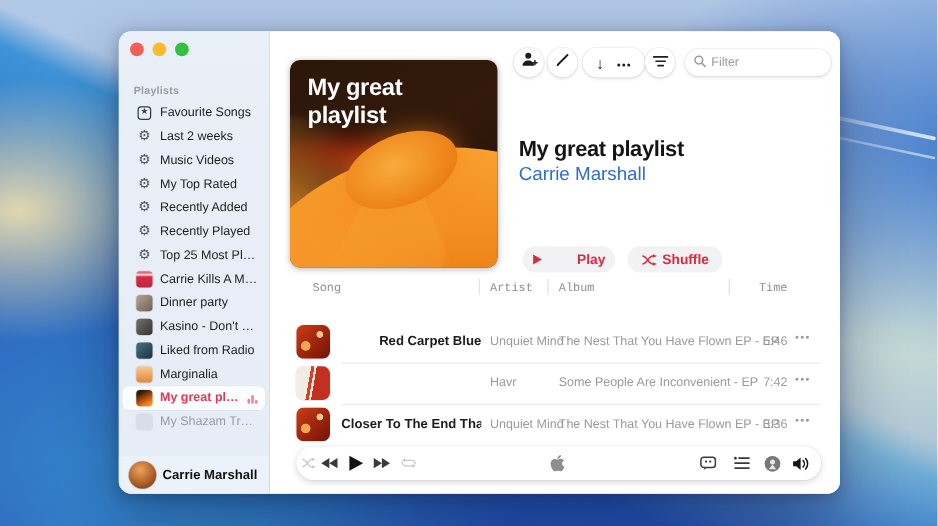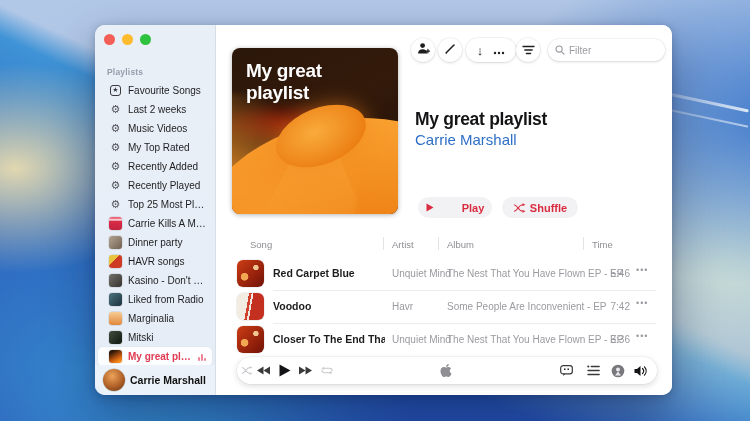--- a/index.html
+++ b/index.html
@@ -117,38 +117,38 @@
     color:#141416; letter-spacing:-0.3px; }
   .hero-artist { position:absolute; left:199px; top:106px; font-size:15px; color:#2e6fc7; }
   .pill-btn { position:absolute; top:172px; height:21px; background:#f2f2f4; border-radius:11px;
     display:flex; align-items:center; justify-content:center; gap:4px;
     font-size:11px; font-weight:700; color:#d92b3f; cursor:default; }
   .pill-btn svg { display:block; }
   .btn-play { left:202px; width:74px;gap:28px; }
   .btn-shuffle { left:286px; width:76px; }
 
   
-  .thead { position:absolute; left:0; top:214px; width:440px; height:14px; }
+  .thead { position:absolute; left:0; top:200px; width:440px; height:14px;font-family:Liberation Mono, monospace; }
   .th { position:absolute; font-size:9.5px; color:#8e8e93; }
   .th-song{left:34px;} .th-artist{left:176px;} .th-album{left:231px;}
-  .th-time{left:376px; width:38px; }
+  .th-time{left:376px; width:38px; text-align:right;}
   .col-div { position:absolute; top:-2px; width:1px; height:13px; background:#e3e3e6; }
   .cd1{left:167px;} .cd2{left:222px;} .cd3{left:367px;}
   .trow { position:absolute; left:0; width:440px; height:33px; }
   .trow + .trow-sep { position:absolute; left:57px; width:383px; height:1px; background:#ececef; }
   .rthumb { position:absolute; left:21px; top:3px; width:27px; height:27px; border-radius:6px;
     box-shadow:0 0 0 0.5px rgba(0,0,0,0.12); }
   .rt-nest { background:
       radial-gradient(circle at 28% 62%, rgba(250,180,90,0.9) 0 14%, rgba(0,0,0,0) 16%),
       radial-gradient(circle at 70% 28%, rgba(255,225,170,0.85) 0 9%, rgba(0,0,0,0) 11%),
       linear-gradient(135deg,#cc3d14,#92200b 65%,#701307); }
   .rt-voodoo { background:
       linear-gradient(100deg,#f3ece3 0 38%, #d0402c 38% 46%, #efe7de 46% 52%, #c3301f 52%); }
   .td-song { position:absolute; left:57px; top:10px; font-size:10.5px; font-weight:700;
-    color:#1d1d1f; width:112px; white-space:nowrap; overflow:hidden; }
+    color:#1d1d1f; width:112px; white-space:nowrap; overflow:hidden;text-align:right; }
   .td-artist { position:absolute; left:176px; top:11px; font-size:10px; color:#9a9aa0; }
   .td-album { position:absolute; left:231px; top:11px; font-size:10px; color:#9a9aa0;
     width:136px; white-space:nowrap; }
   .td-time { position:absolute; left:376px; top:11px; width:38px; text-align:right;
     font-size:10px; color:#9a9aa0; }
   .td-more { position:absolute; left:420px; top:8px; font-size:9px; letter-spacing:1px;
     color:#9a9aa0; }
 
   
   .player { position:absolute; left:21px; top:332px; width:420px; height:27px; background:#fff;
@@ -214,47 +214,35 @@
           <span class="lbl">Carrie Kills A Man</span>
         </div>
         <div class="s-item">
           <span class="ic">
               <span class="thumb t-dinner"></span>
             </span>
           <span class="lbl">Dinner party</span>
         </div>
         <div class="s-item">
           <span class="ic">
-              <span class="thumb t-havr"></span>
-            </span>
-          <span class="lbl">HAVR songs</span>
-        </div>
-        <div class="s-item">
-          <span class="ic">
               <span class="thumb t-kasino"></span>
             </span>
           <span class="lbl">Kasino - Don't Let…</span>
         </div>
         <div class="s-item">
           <span class="ic">
               <span class="thumb t-liked"></span>
             </span>
           <span class="lbl">Liked from Radio</span>
         </div>
         <div class="s-item">
           <span class="ic">
               <span class="thumb t-marg"></span>
             </span>
           <span class="lbl">Marginalia</span>
-        </div>
-        <div class="s-item">
-          <span class="ic">
-              <span class="thumb t-mitski"></span>
-            </span>
-          <span class="lbl">Mitski</span>
         </div>
         <div class="s-item selected">
           <span class="ic">
               <span class="thumb t-great"></span>
             </span>
           <span class="lbl">My great playlist</span>
           <span class="nowplaying">
               <i class="np1"></i>
               <i class="np2"></i>
               <i class="np3"></i>
@@ -364,21 +352,20 @@
         <span class="rthumb rt-nest"></span>
         <span class="td-song">Red Carpet Blue</span>
         <span class="td-artist">Unquiet Mind</span>
         <span class="td-album">The Nest That You Have Flown EP - EP</span>
         <span class="td-time">5:46</span>
         <span class="td-more">•••</span>
       </div>
       <div class="trow-sep" style="top:265px"></div>
       <div class="trow" style="top:265px">
         <span class="rthumb rt-voodoo"></span>
-        <span class="td-song">Voodoo</span>
         <span class="td-artist">Havr</span>
         <span class="td-album">Some People Are Inconvenient - EP</span>
         <span class="td-time">7:42</span>
         <span class="td-more">•••</span>
       </div>
       <div class="trow-sep" style="top:298px"></div>
       <div class="trow" style="top:298px">
         <span class="rthumb rt-nest"></span>
         <span class="td-song">Closer To The End Than The B…</span>
         <span class="td-artist">Unquiet Mind</span>

